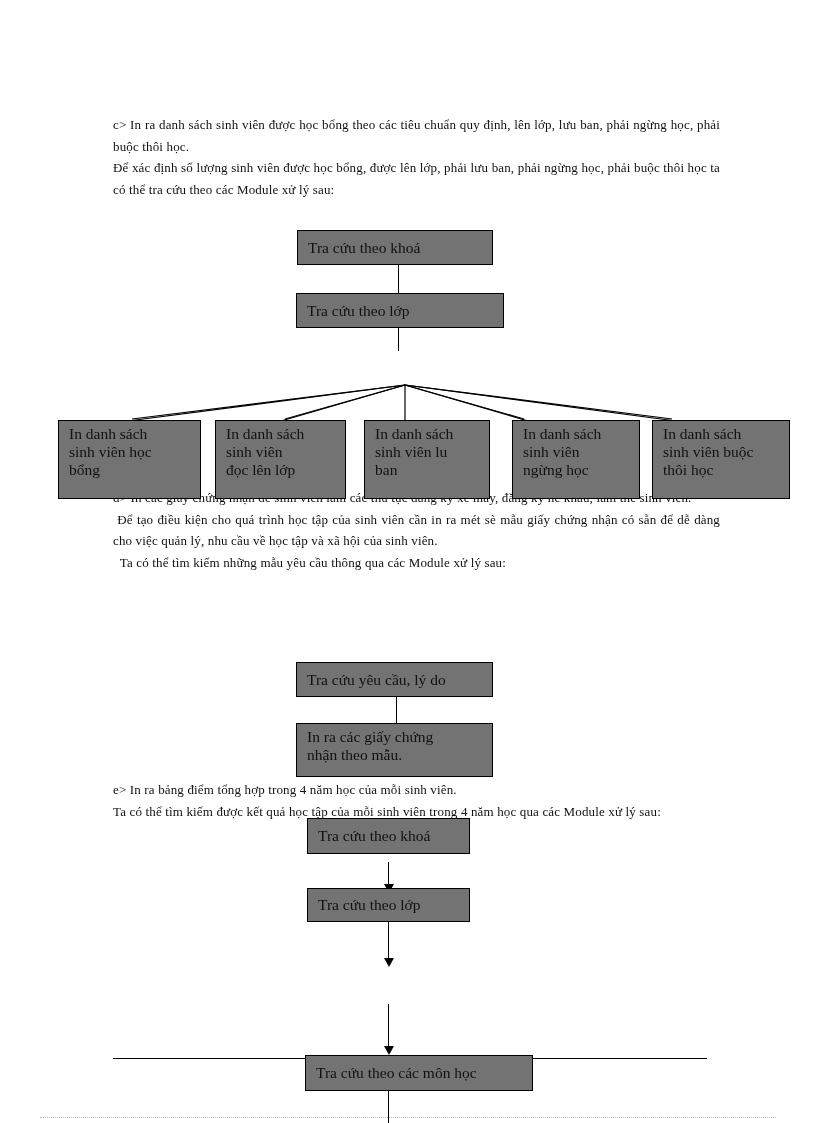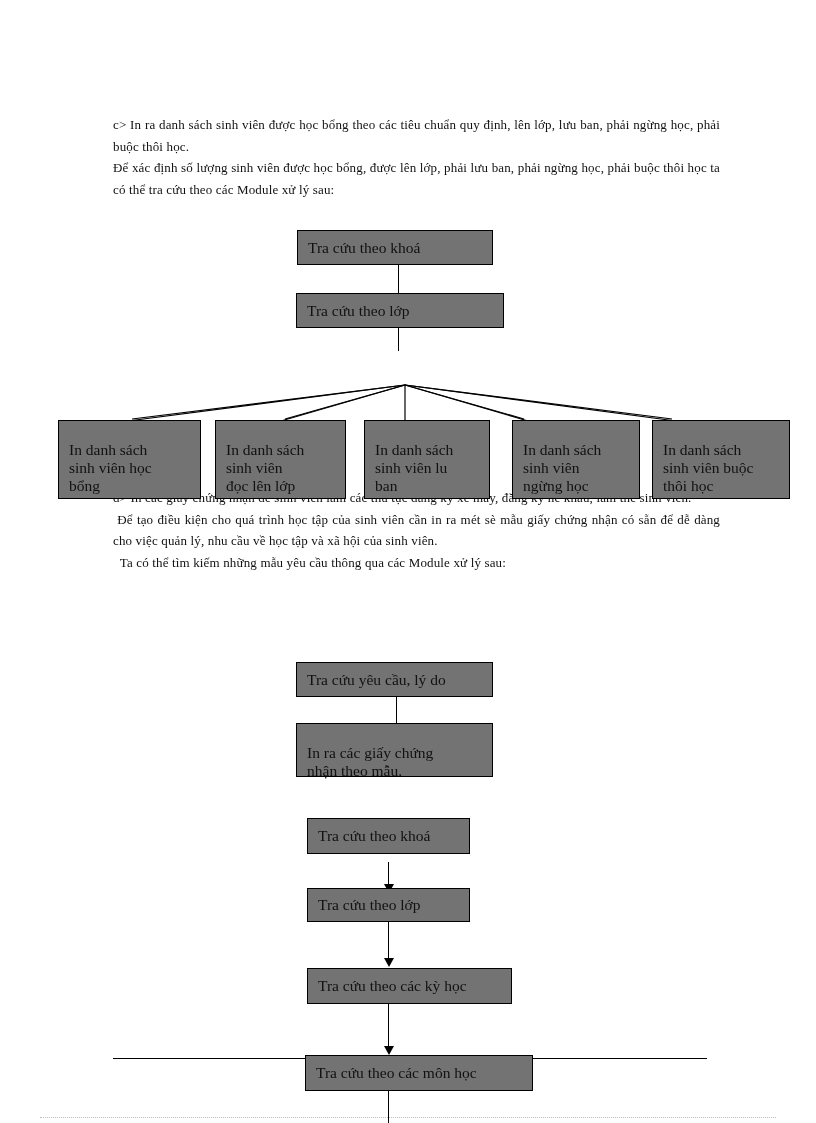--- a/index.html
+++ b/index.html
@@ -58,21 +58,21 @@
     background: #737373;
     box-sizing: border-box;
     font-size: 15.5px;
     line-height: 18px;
     color: #111;
     z-index: 5;
   }
   .box > .txt {
     position: absolute;
     left: 10px;
-    top: 20px;
+    top: 4px;
     right: 4px;
     white-space: pre-line;
   }
   .box.center > .txt {
     top: 50%;
     transform: translateY(-50%);
   }
 
   .vline {
     position: absolute;
@@ -177,43 +177,42 @@
 
   <div class="box center" style="left:296px; top:662px; width:197px; height:35px;">
     <span class="txt">Tra cứu yêu cầu, lý do</span>
   </div>
 
   <div class="box" style="left:296px; top:723px; width:197px; height:54px;">
     <span class="txt">In ra các giấy chứng
 nhận theo mẫu.</span>
   </div>
 
+  <div class="para p-e">e&gt; In ra bảng điểm tổng hợp trong 4 năm học của mỗi sinh viên.
+Ta có thể tìm kiếm được kết quả học tập của mỗi sinh viên trong 4 năm học qua các Module xử lý sau:</div>
 
   <div class="vline" style="left:388px; top:862px; height:26px;"></div>
   <div class="arrowhead" style="left:384px; top:884px;"></div>
 
   <div class="vline" style="left:388px; top:922px; height:40px;"></div>
   <div class="arrowhead" style="left:384px; top:958px;"></div>
 
   <div class="vline" style="left:388px; top:1004px; height:46px;"></div>
   <div class="arrowhead" style="left:384px; top:1046px;"></div>
 
   <div class="vline" style="left:388px; top:1090px; height:33px;"></div>
 
   <div class="box center" style="left:307px; top:818px; width:163px; height:36px;">
     <span class="txt">Tra cứu theo khoá</span>
   </div>
 
   <div class="box center" style="left:307px; top:888px; width:163px; height:34px;">
     <span class="txt">Tra cứu theo  lớp</span>
   </div>
 
-  <div class="box center" style="left:307px; top:968px; width:205px; height:36px;">
-    <span class="txt">Tra cứu theo các kỳ học</span>
-  </div>
 
   <div class="rule" style="left:113px; top:1058px; width:594px;"></div>
 
   <div class="box center" style="left:305px; top:1055px; width:228px; height:36px;text-decoration:underline;">
     <span class="txt">Tra cứu theo các môn học</span>
   </div>
 
   <div class="dotted-rule" style="left:40px; top:1117px; width:736px;"></div>
 
 </div>

